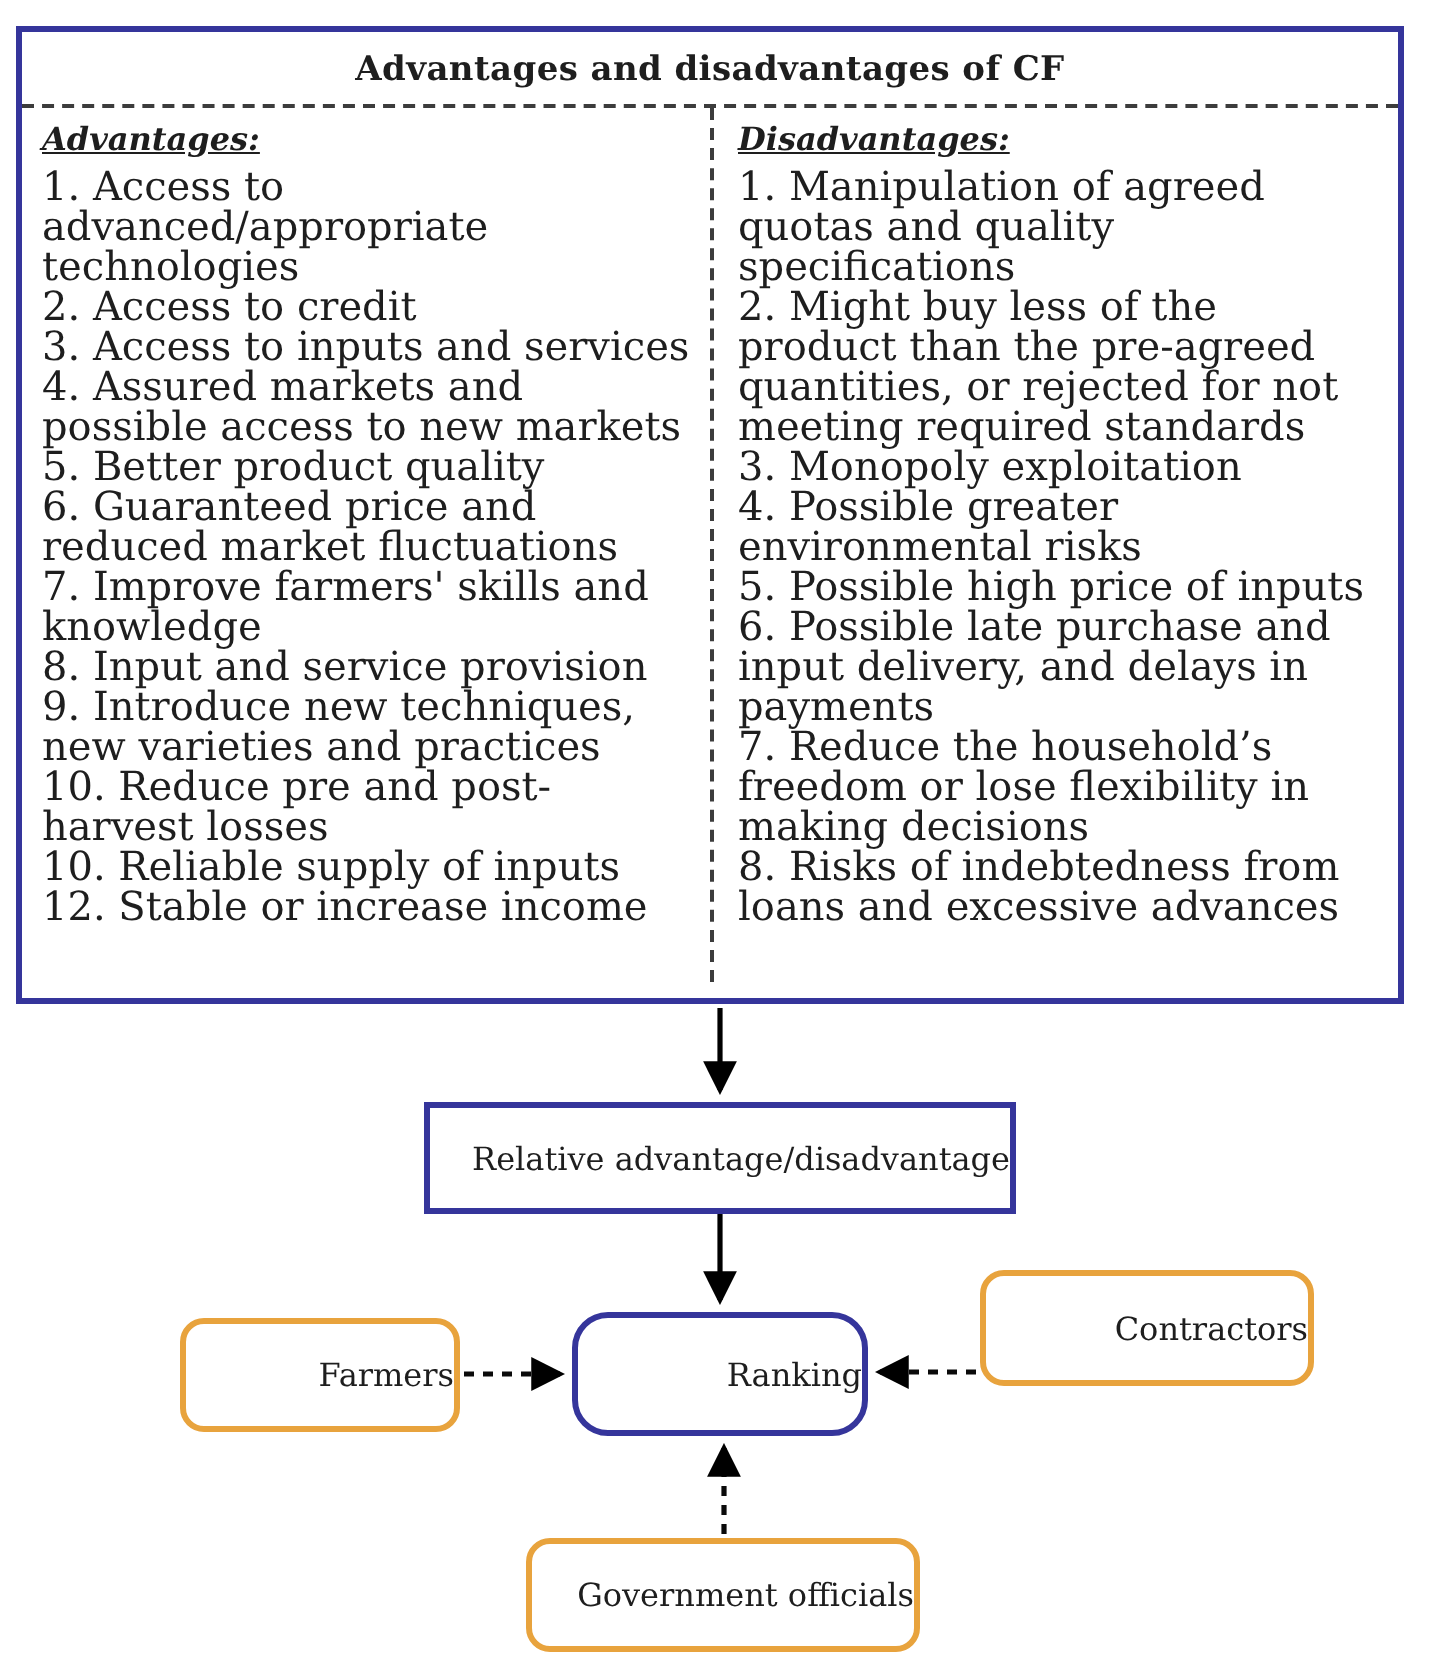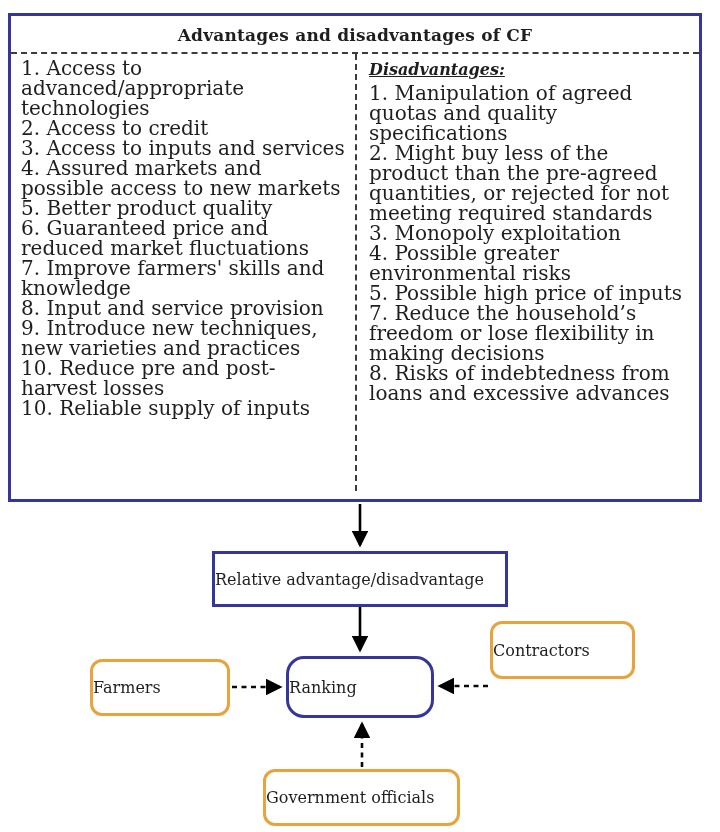--- a/index.html
+++ b/index.html
@@ -25,68 +25,71 @@
   .col { width:50%; box-sizing:border-box; padding:4px 6px 0 10px; }
   .col-right { border-left:2px dashed #3c3c3c; padding-left:12px; }
   .col-header {
     font-weight:bold; font-style:italic; text-decoration:underline;
     font-size:16px; line-height:24.5px;
   }
   .item { font-size:20px; line-height:20px; }
 
   
   .flow-box {
-    position:absolute; display:flex; align-items:center; justify-content:flex-start;
+    position:absolute; display:flex; align-items:center; justify-content:flex-end;
     background:#ffffff; box-sizing:border-box; font-size:16px; text-align:center;
   }
   .blue-box   { border:3px solid #35359b; }
   .orange-box { border:3px solid #e8a33d; border-radius:12px; }
 
   .rel-box         { left:212px; top:551px; width:296px; height:56px; }
   .ranking-box     { left:286px; top:656px; width:148px; height:62px;border-radius:18px; }
   .farmers-box     { left:90px;  top:659px; width:140px; height:57px; }
-  .contractors-box { left:490px; top:621px; width:145px; height:58px; }
+  .contractors-box { left:490px; top:635px; width:167px; height:58px; }
   .gov-box         { left:263px; top:769px; width:197px; height:57px; }
 
   
   .arrow-layer { position:absolute; left:0; top:0; width:720px; height:832px; pointer-events:none; }
   .solid-arrow  { stroke:#000000; stroke-width:2.6; }
   .dashed-arrow { stroke:#0a0a0a; stroke-width:2.6; stroke-dasharray:5 4.5; }
 </style>
 </head>
 <body>
 
 <div class="canvas">
 
   <div class="main-box">
     <div class="main-title">Advantages and disadvantages of CF</div>
     <div class="columns">
       <div class="col col-left">
+        <div class="col-header">Advantages:</div>
         <div>
             <div class="item">1. Access to advanced/appropriate technologies</div>
             <div class="item">2. Access to credit</div>
             <div class="item">3. Access to inputs and services</div>
             <div class="item">4. Assured markets and possible access to new markets</div>
             <div class="item">5. Better product quality</div>
             <div class="item">6. Guaranteed price and reduced market fluctuations</div>
             <div class="item">7. Improve farmers' skills and knowledge</div>
             <div class="item">8. Input and service provision</div>
             <div class="item">9. Introduce new techniques, new varieties and practices</div>
             <div class="item">10. Reduce pre and post-harvest losses</div>
             <div class="item">10. Reliable supply of inputs</div>
+            <div class="item">12. Stable or increase income</div>
           </div>
       </div>
       <div class="col col-right">
         <div class="col-header">Disadvantages:</div>
         <div>
             <div class="item">1. Manipulation of agreed quotas and quality specifications</div>
             <div class="item">2. Might buy less of the product than the pre-agreed quantities, or rejected for not meeting required standards</div>
             <div class="item">3. Monopoly exploitation</div>
             <div class="item">4. Possible greater environmental risks</div>
             <div class="item">5. Possible high price of inputs</div>
+            <div class="item">6. Possible late purchase and input delivery, and delays in payments</div>
             <div class="item">7. Reduce the household’s freedom or lose flexibility in making decisions</div>
             <div class="item">8. Risks of indebtedness from loans and excessive advances</div>
           </div>
       </div>
     </div>
   </div>
 
   <svg class="arrow-layer" viewBox="0 0 720 832">
     <defs>
       <marker id="ah" viewBox="0 0 10 10" refX="8.5" refY="5" markerWidth="6.5" markerHeight="6.5" orient="auto-start-reverse">

